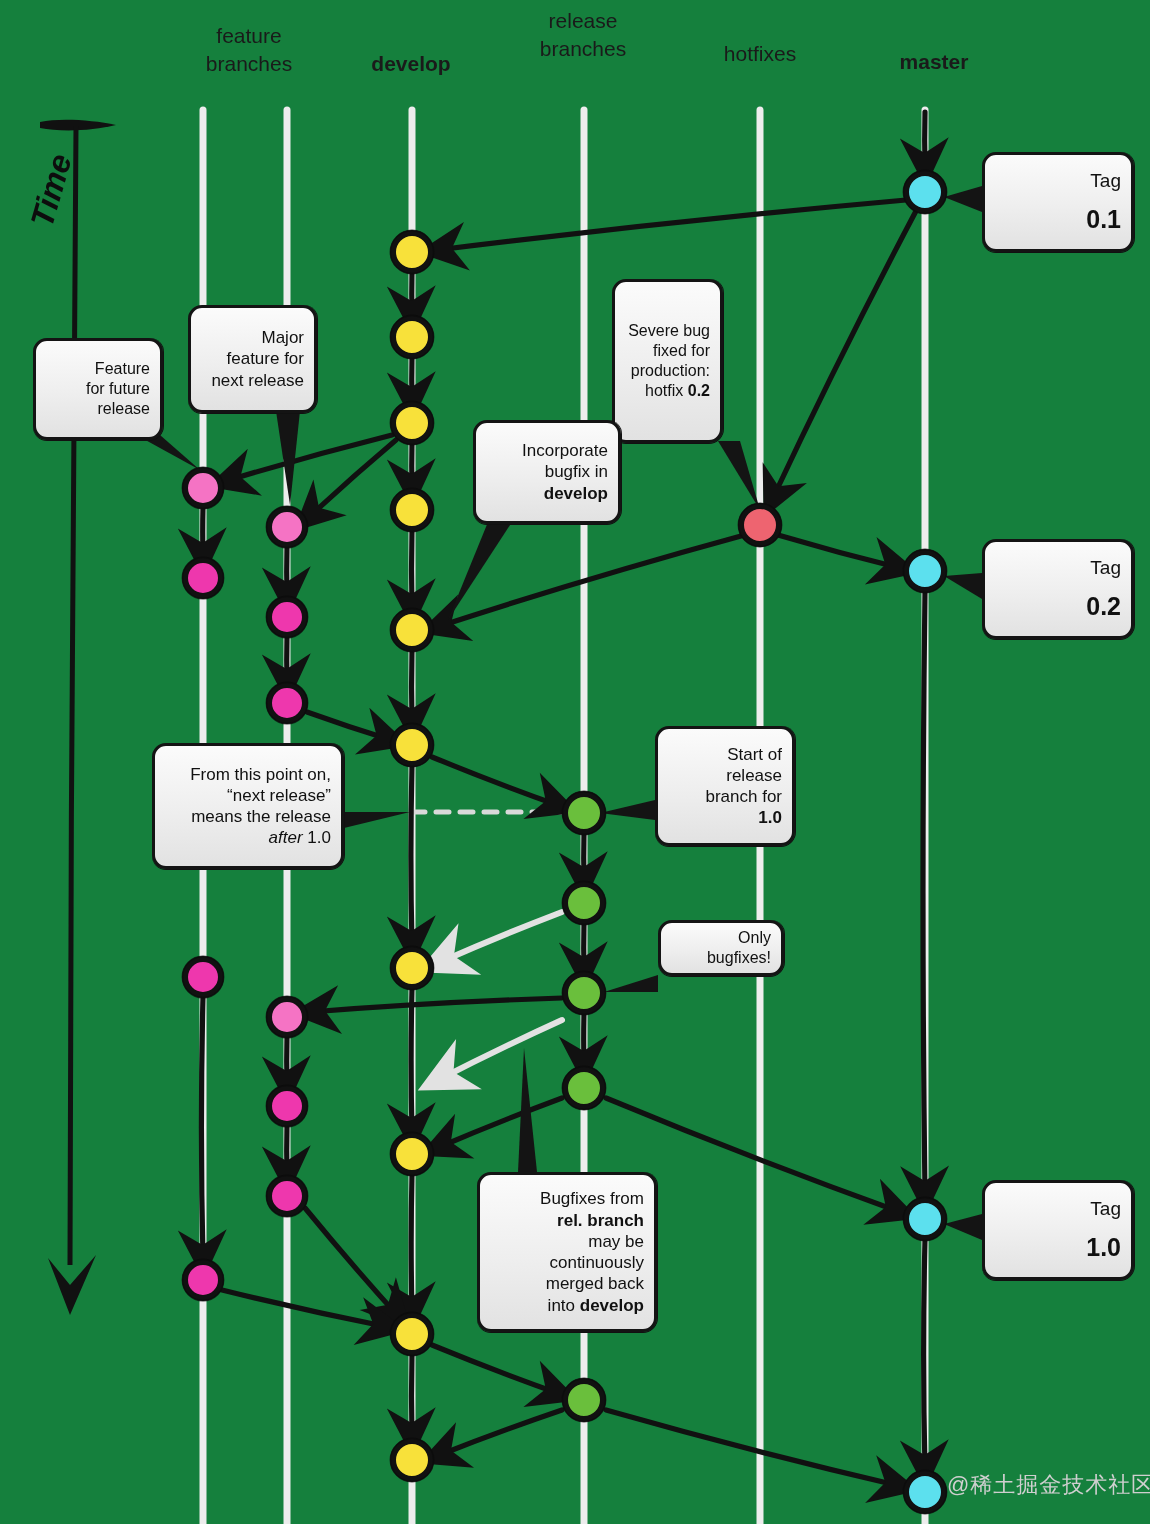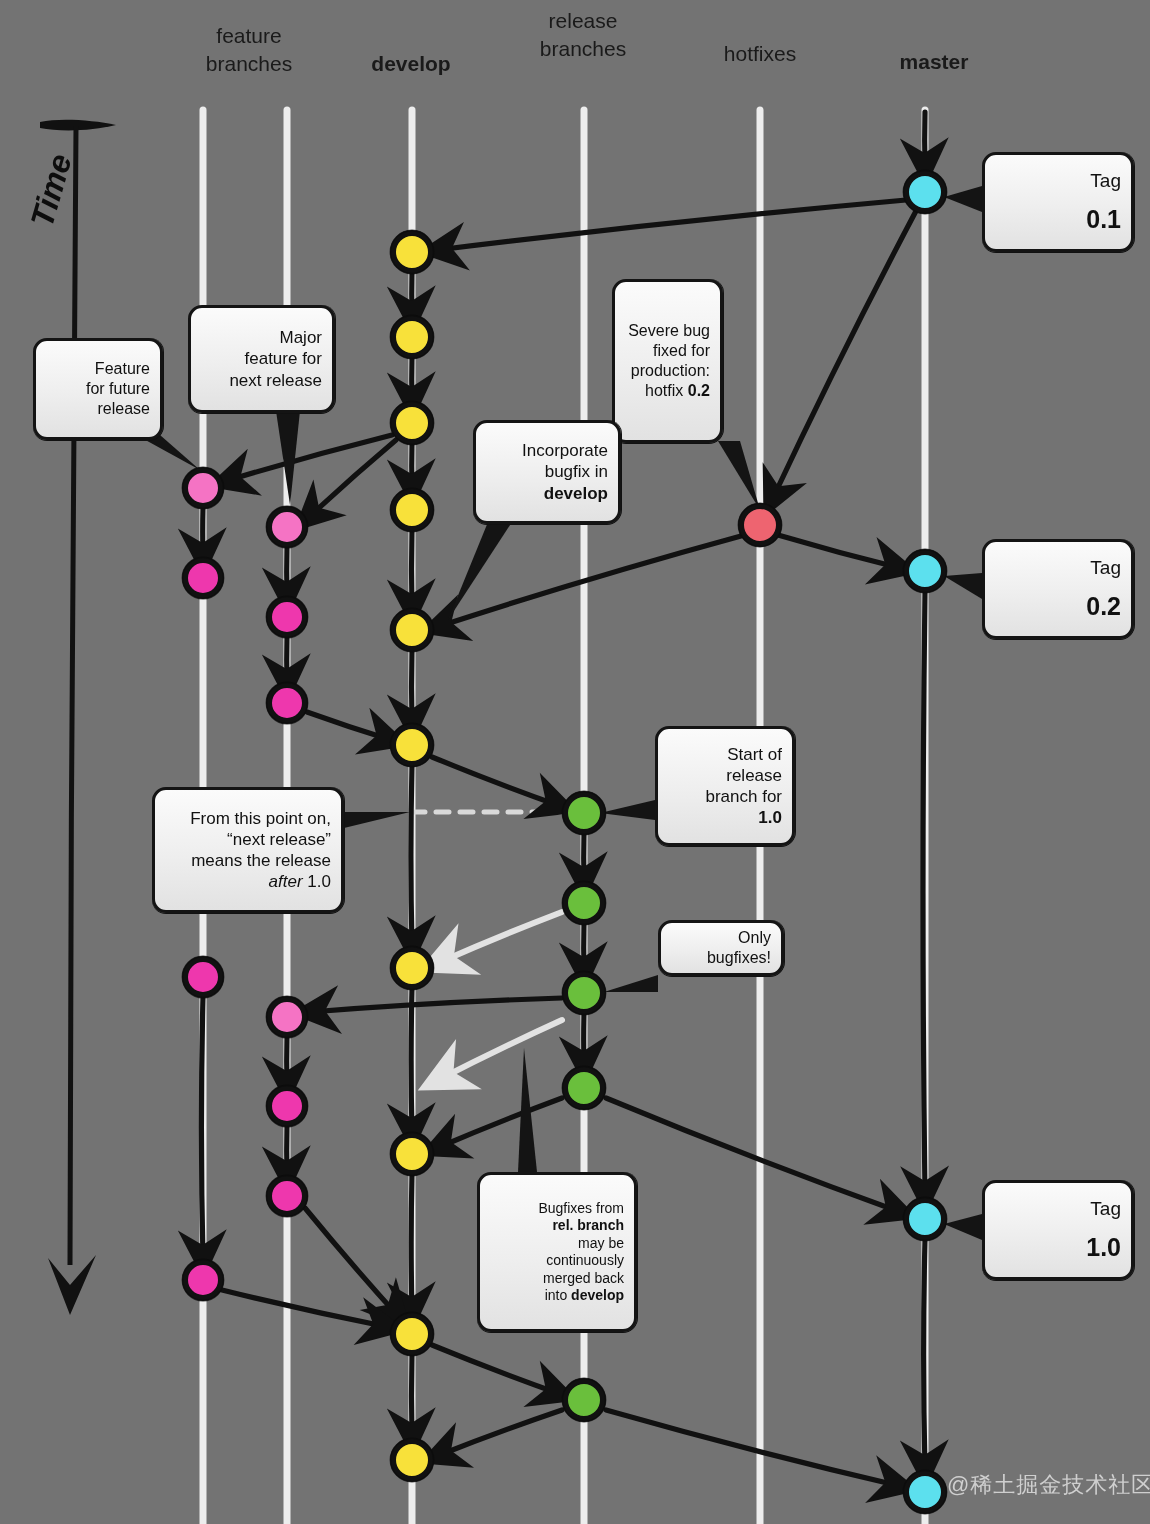--- a/index.html
+++ b/index.html
@@ -1,17 +1,17 @@
 <!DOCTYPE html>
 <html><head>
 <meta charset="utf-8">
 <style>
   html,body{margin:0;padding:0;background:#ffffff;}
   body{font-family:"Liberation Sans", sans-serif;}
-  #stage{position:relative;width:1150px;height:1524px;overflow:hidden;background:#737373;}
+  #stage{position:relative;width:1150px;height:1524px;overflow:hidden;background:#15803d;}
   svg.layer{position:absolute;left:0;top:0;width:1150px;height:1524px;}
 
   .callout{position:absolute;box-sizing:border-box;
     background:linear-gradient(180deg,#fbfbfb 0%,#eeeeee 55%,#e2e2e2 100%);
     border:3px solid #141414;border-radius:14px;
     box-shadow:0 1px 0 #111, 1px 0 0 #111;
     display:flex;align-items:center;justify-content:center;text-align:right;
     color:#111;line-height:1.25;padding:8px 10px;z-index:6;}
   .callout .txt{width:100%;}
   .callout b{font-weight:bold;}
@@ -261,21 +261,21 @@
   <div class="timelabel">Time</div>
 
   <div id="callouts">
       <div class="callout" style="left: 33px; top: 338px; width: 130px; height: 102px; font-size: 16px;">
         <div class="txt">
           <div>Feature</div>
           <div>for future</div>
           <div>release</div>
         </div>
       </div>
-      <div class="callout" style="left: 188px; top: 305px; width: 147px; height: 108px; font-size: 17px;">
+      <div class="callout" style="left: 188px; top: 305px; width: 129px; height: 108px; font-size: 17px;">
         <div class="txt">
           <div>Major</div>
           <div>feature for</div>
           <div>next release</div>
         </div>
       </div>
       <div class="callout" style="left: 612px; top: 279px; width: 111px; height: 164px; font-size: 16px;">
         <div class="txt">
           <div>Severe bug</div>
           <div>fixed for</div>
@@ -283,21 +283,21 @@
           <div>hotfix <b>0.2</b></div>
         </div>
       </div>
       <div class="callout" style="left: 473px; top: 420px; width: 148px; height: 104px; font-size: 17px; padding-left: 24px;">
         <div class="txt">
           <div>Incorporate</div>
           <div>bugfix in</div>
           <div><b>develop</b></div>
         </div>
       </div>
-      <div class="callout" style="left: 152px; top: 787px; width: 192px; height: 126px; font-size: 17px;">
+      <div class="callout" style="left: 152px; top: 743px; width: 192px; height: 126px; font-size: 17px;">
         <div class="txt">
           <div>From this point on,</div>
           <div>“next release”</div>
           <div>means the release</div>
           <div><i>after</i> 1.0</div>
         </div>
       </div>
       <div class="callout" style="left: 655px; top: 706px; width: 140px; height: 120px; font-size: 17px; margin-top: 20px;">
         <div class="txt">
           <div>Start of</div>
@@ -305,21 +305,21 @@
           <div>branch for</div>
           <div><b>1.0</b></div>
         </div>
       </div>
       <div class="callout" style="left: 658px; top: 920px; width: 126px; height: 56px; font-size: 16px;">
         <div class="txt">
           <div>Only</div>
           <div>bugfixes!</div>
         </div>
       </div>
-      <div class="callout" style="left: 477px; top: 1172px; width: 160px; height: 160px; font-size: 14px;">
+      <div class="callout" style="left: 477px; top: 1172px; width: 180px; height: 160px; font-size: 17px;">
         <div class="txt">
           <div>Bugfixes from</div>
           <div><b>rel. branch</b></div>
           <div>may be</div>
           <div>continuously</div>
           <div>merged back</div>
           <div>into <b>develop</b></div>
         </div>
       </div>
       <div class="callout tagbox" style="left: 982px; top: 152px; width: 152px; height: 100px; font-size: 19px;">

